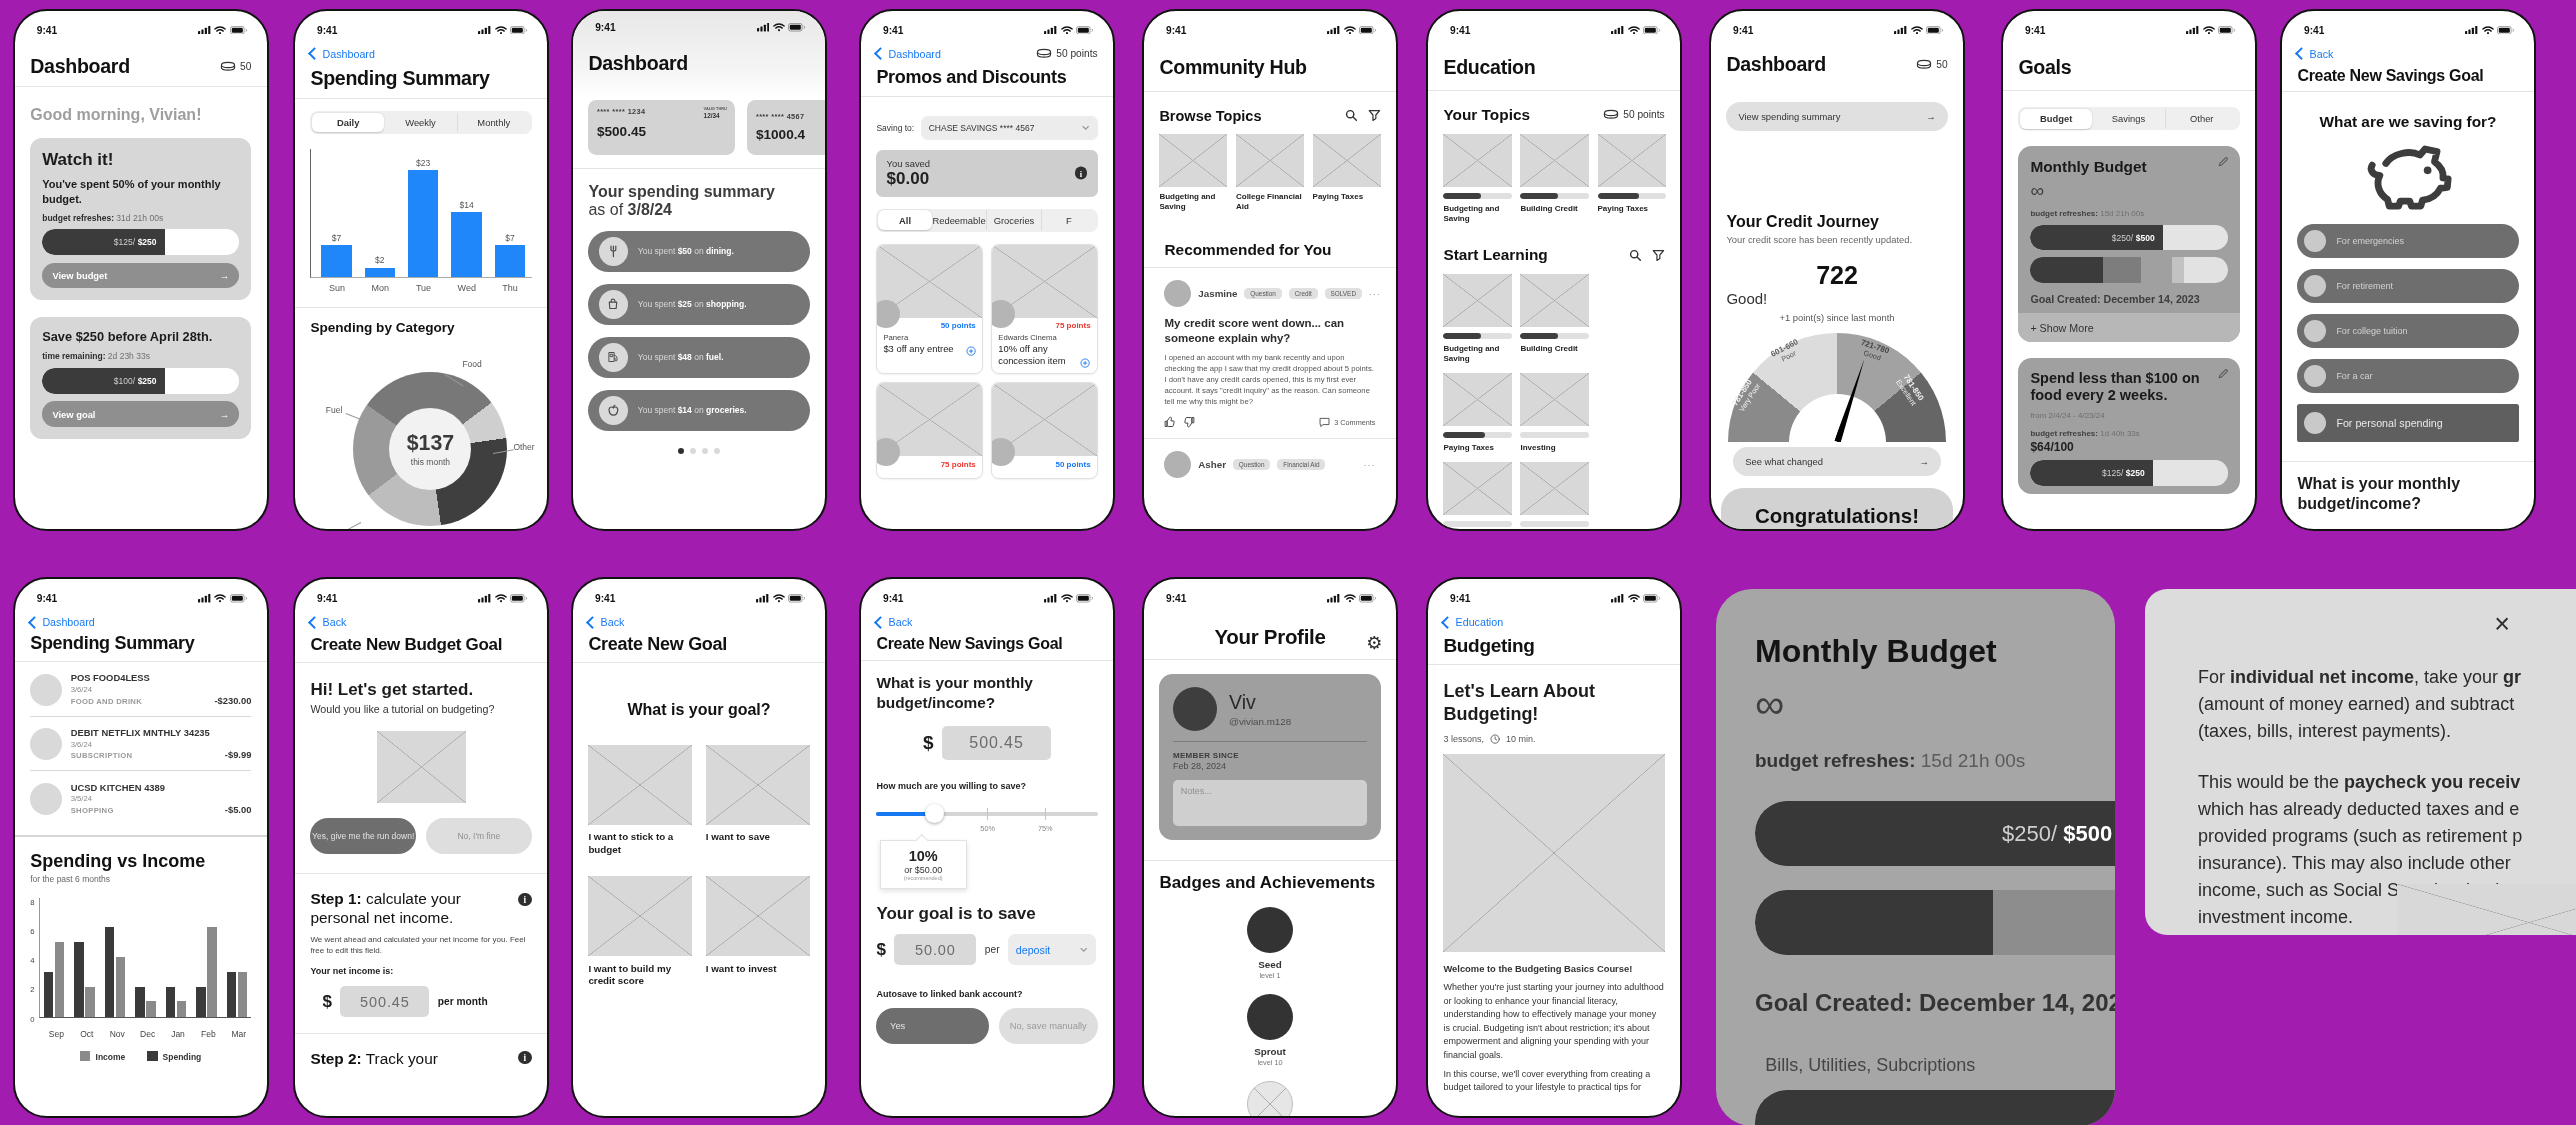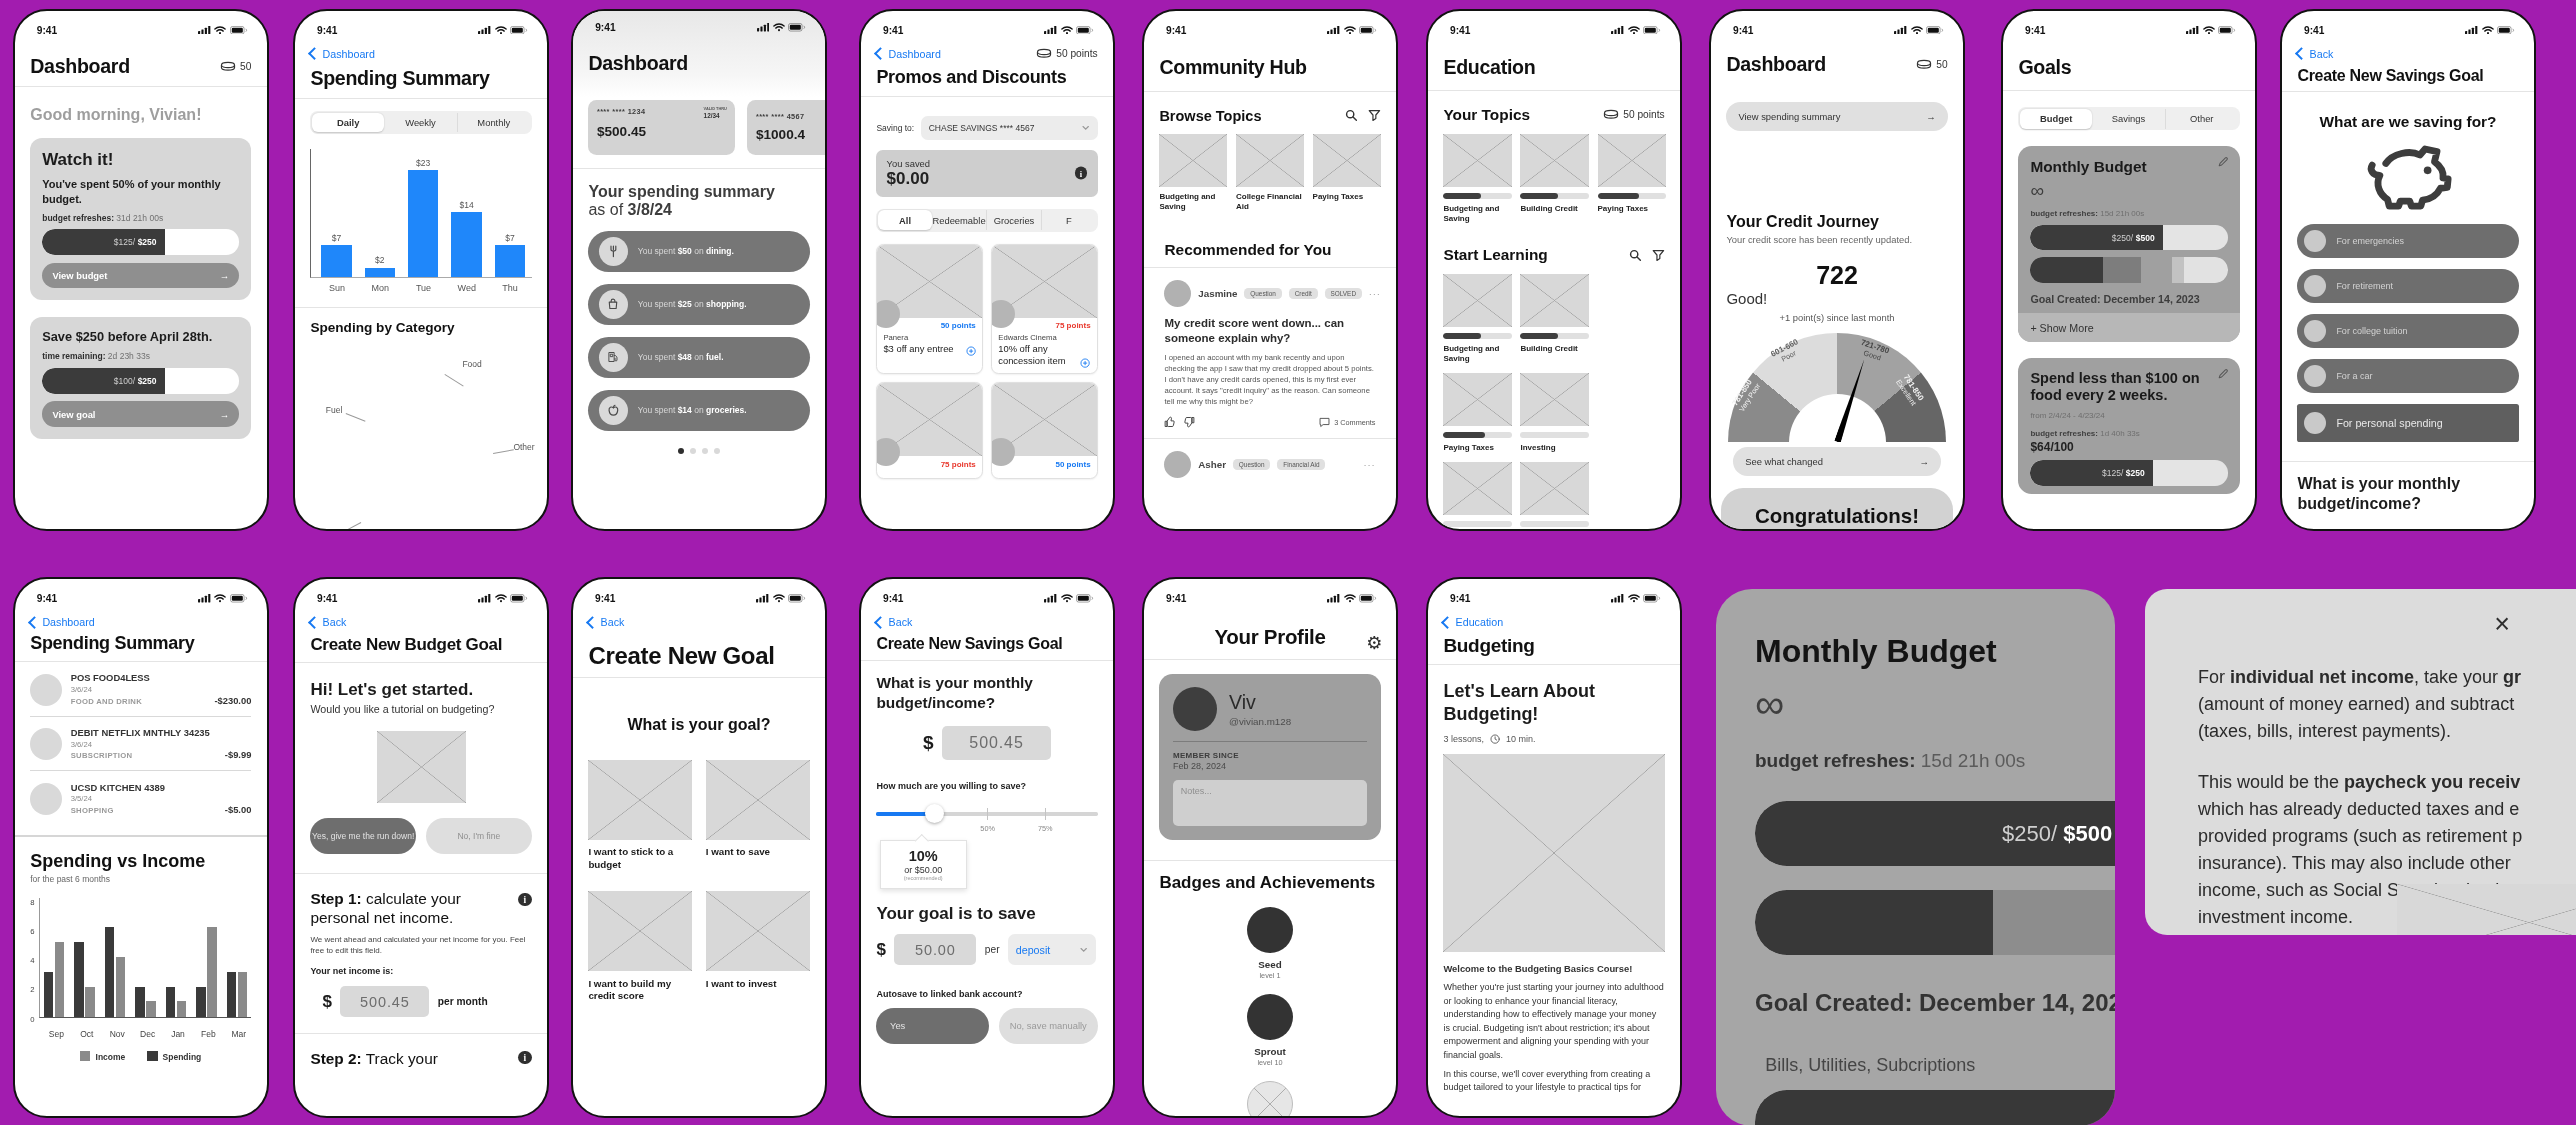--- a/index.html
+++ b/index.html
@@ -338,20 +338,26 @@
             <span>Mon</span>
             <span>Tue</span>
             <span>Wed</span>
             <span>Thu</span>
           </div>
         </div>
       <div class="hr" style="margin-top:13.6px"></div>
       <div class="h1s" style="margin-top:12px;font-size:13.6px">Spending by Category</div>
       <div>
           <div class="dwrap">
+            <div class="donut" style="background:conic-gradient(from -55deg,#787878 0% 30%,#cfcfcf 30% 38%,#3f3f3f 38% 63%,#bdbdbd 63% 80%,#9a9a9a 80% 100%)">
+              <div class="dhole">
+                <span class="dval">$137</span>
+                <span class="dlabc">this month</span>
+              </div>
+            </div>
             <span class="dl" style="left:152px;top:-5.1px">Food</span>
             <span class="dl" style="left:203px;top:78px">Other</span>
             <span class="dl" style="left:15.4px;top:41px">Fuel</span>
             <span class="lline" style="left:135px;top:10.2px;width:22px;transform:rotate(32deg)"></span>
             <span class="lline" style="left:183px;top:89px;width:20.5px;transform:rotate(-10deg)"></span>
             <span class="lline" style="left:34px;top:167px;width:19px;transform:rotate(-28deg)"></span>
             <span class="lline" style="left:36px;top:49px;width:20.5px;transform:rotate(22deg)"></span>
           </div>
         </div>
     </div>
@@ -1193,21 +1199,21 @@
             <rect x="2" y="2" width="13" height="6" rx="1.5" fill="currentColor"></rect>
             <path d="M18.5 3.3 a2.2 2.2 0 0 1 0 3.4" stroke="currentColor" fill="none" opacity=".45"></path>
           </svg>
         </span>
       </div>
     <div class="body">
       <div class="backlink">
           <span class="chl"></span>
           <span>Back</span>
         </div>
-      <div class="h1" style="font-size:24px;margin-top:14px">Create New Goal</div>
+      <div class="h1" style="font-size:18px;margin-top:6px">Create New Goal</div>
       <div class="hr" style="margin-top:6.8px"></div>
       <div class="qc" style="margin-top:38px;font-size:16px">What is your goal?</div>
       <div>
           <div style="display:grid;grid-template-columns:1fr 1fr;gap:19px 13.6px;margin-top:25.6px">
             <div>
               <div class="ph" style="height:80px"></div>
               <div style="font-size:9.8px;font-weight:bold;margin-top:6.8px;line-height:1.3">I want to stick to a budget</div>
             </div>
             <div>
               <div class="ph" style="height:80px"></div>

